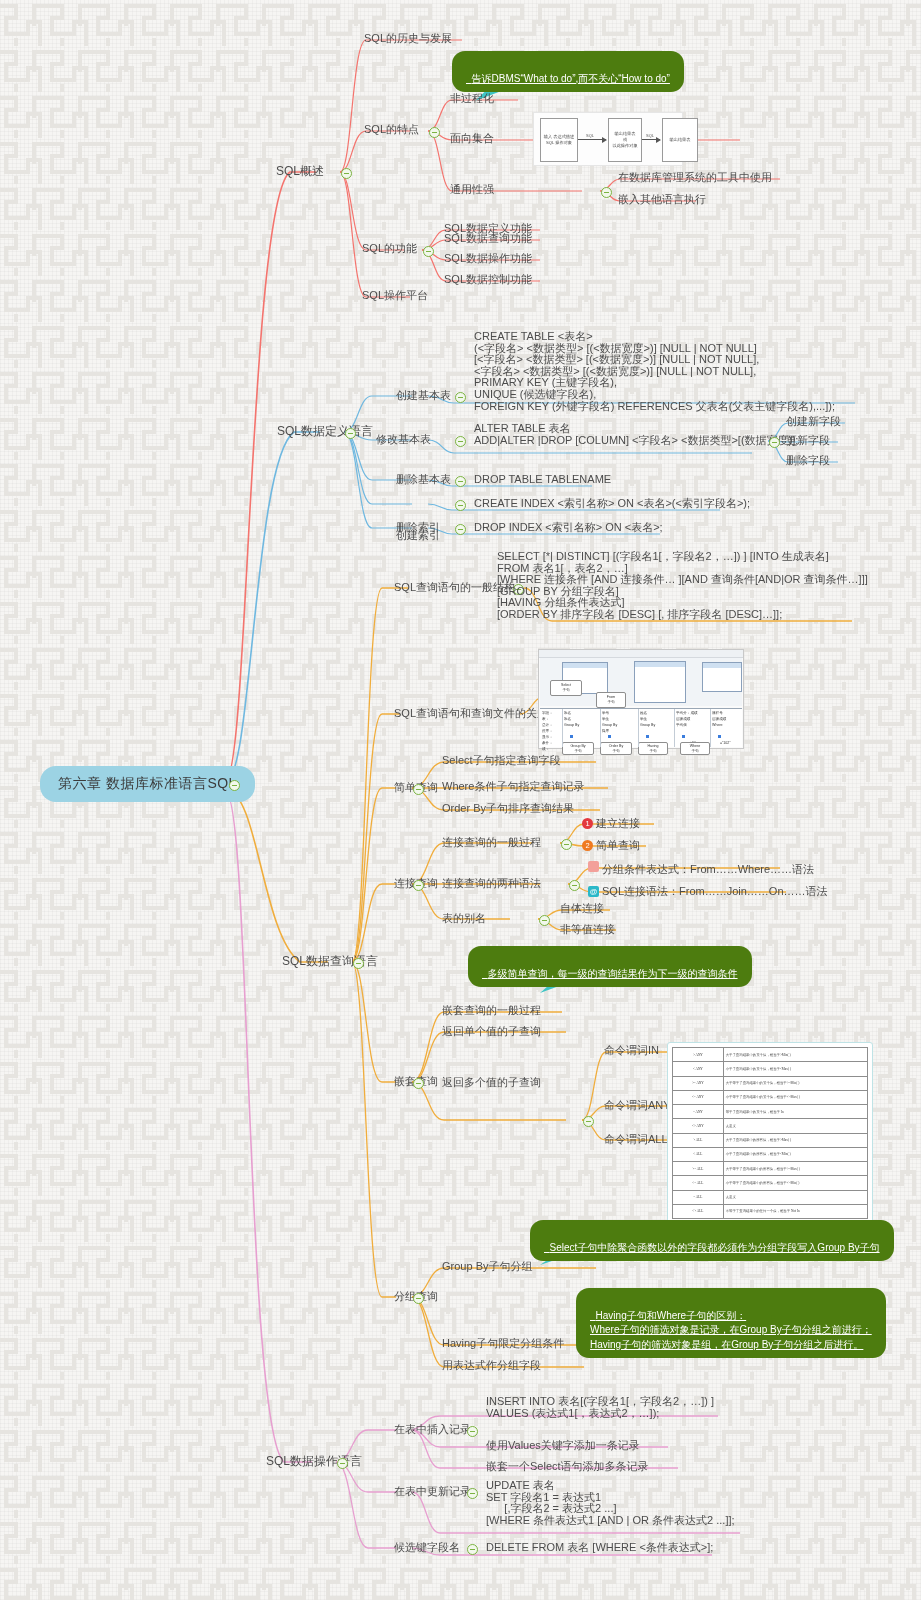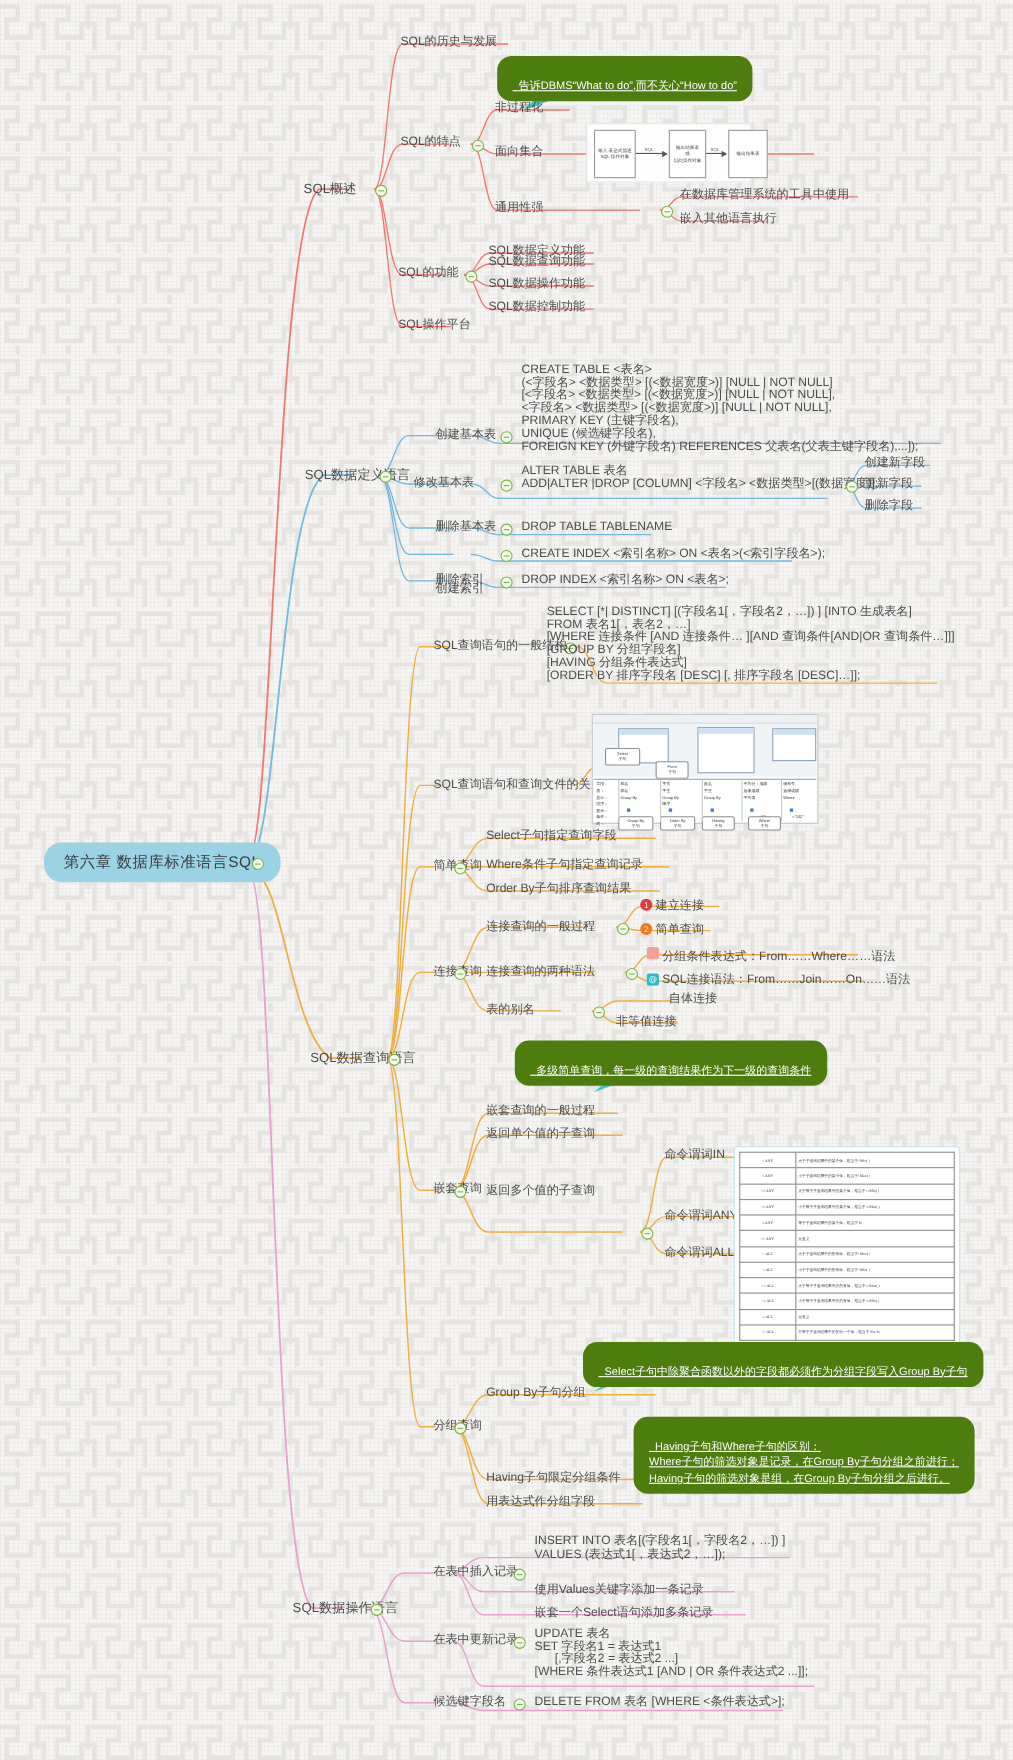--- a/index.html
+++ b/index.html
@@ -398,21 +398,21 @@
 <div class="collapse" style="left:569px;top:880px;"></div>
 <div class="node" style="left:588px;top:861px;">
   <span class="badge sq b-pink"></span><span>分组条件表达式：From……Where……语法</span>
 </div>
 <div class="node" style="left:588px;top:885px;">
   <span class="badge sq b-cyan">@</span><span>SQL连接语法：From……Join……On……语法</span>
 </div>
 
 <div class="node" style="left:442px;top:912px;">表的别名</div>
 <div class="collapse" style="left:539px;top:915px;"></div>
-<div class="node" style="left:560px;top:902px;margin-left:48px;">自体连接</div>
+<div class="node" style="left:560px;top:902px;">自体连接</div>
 <div class="node" style="left:560px;top:923px;">非等值连接</div>
 
 <div class="bubble" style="left:468px;top:946px;">
   <span>多级简单查询，每一级的查询结果作为下一级的查询条件</span>
 </div>
 
 <div class="node" style="left:394px;top:1075px;">嵌套查询</div>
 <div class="collapse" style="left:413px;top:1078px;"></div>
 <div class="node" style="left:442px;top:1004px;">嵌套查询的一般过程</div>
 <div class="node" style="left:442px;top:1025px;">返回单个值的子查询</div>

